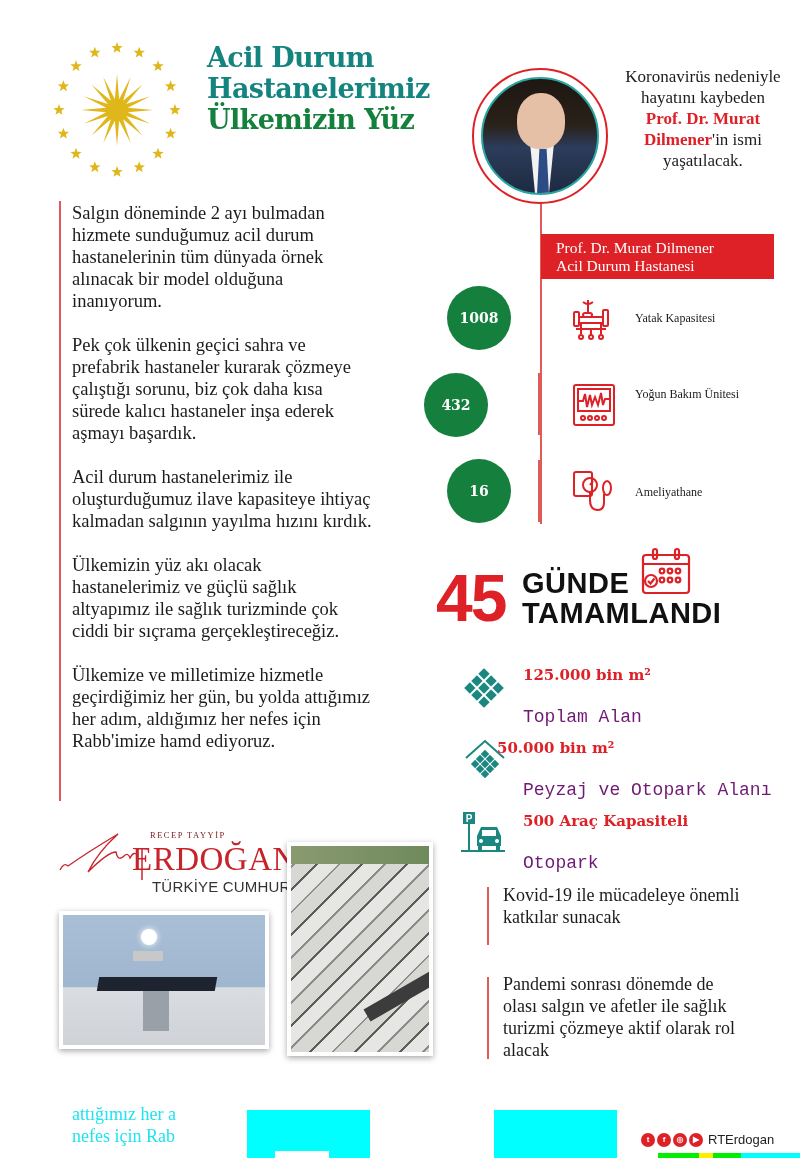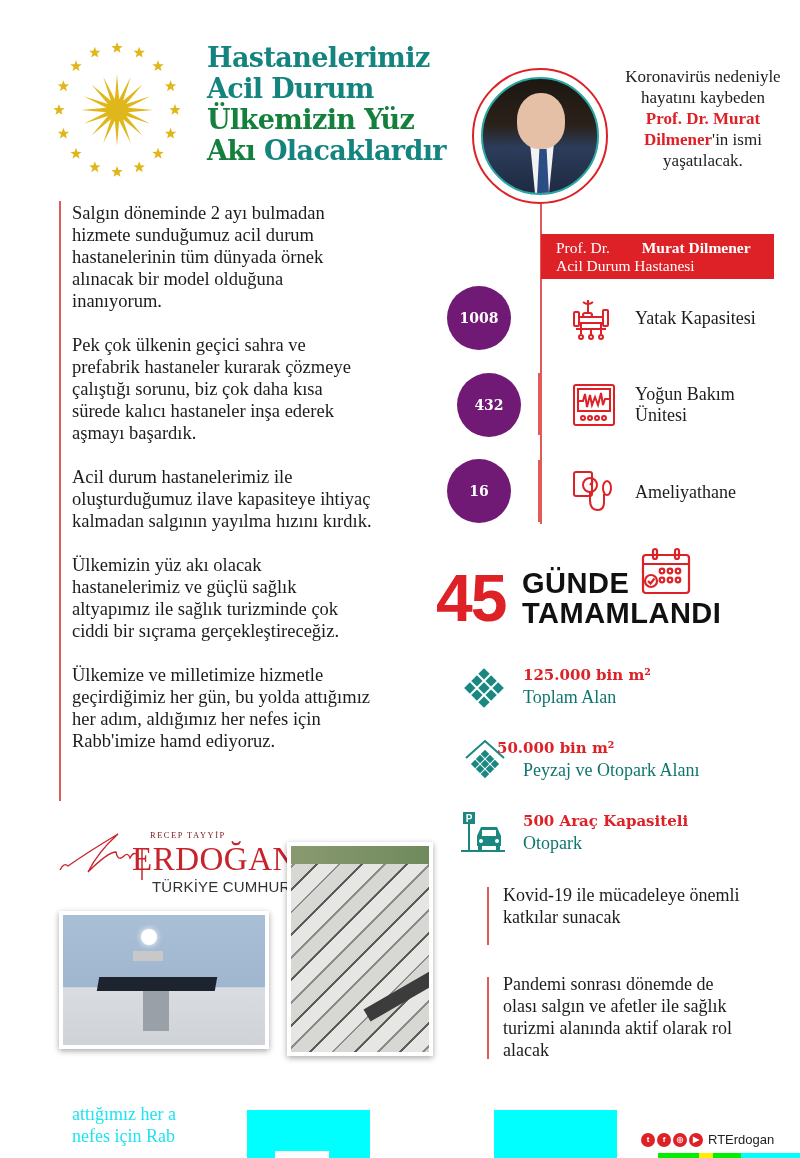--- a/index.html
+++ b/index.html
@@ -28,37 +28,37 @@
                 linear-gradient(180deg, #1d1712 0%, #2a2119 40%, #2c3c5a 60%, #1e2a42 100%); }
   .portrait .shirt { position: absolute; left: 44px; top: 64px; width: 30px; height: 60px; background: #f2f2f2; clip-path: polygon(10% 0, 90% 0, 70% 100%, 30% 100%); }
   .portrait .tie { position: absolute; left: 54px; top: 70px; width: 12px; height: 50px; background: #2c4c86; clip-path: polygon(20% 0, 80% 0, 100% 90%, 50% 100%, 0 90%); }
   .portrait .head { position: absolute; left: 34px; top: 14px; width: 48px; height: 56px; border-radius: 48% 48% 45% 45%; background: #e6c0a6; }
   .portrait-stem { left: 540px; top: 204px; width: 2px; height: 320px; background: #e05a5a; }
 
   .tribute { left: 623px; top: 66px; width: 160px; font-family: "Liberation Serif", serif; font-size: 17px; line-height: 21px; color: #1c1c1c; text-align: center; }
   .tribute b { color: #dd2127; }
 
   .name-box { left: 541px; top: 234px; width: 233px; height: 45px; background: #dd2127; color: #fff; font-family: "Liberation Serif", serif; font-size: 15.5px; line-height: 18px; padding: 5px 0 0 15px; }
-  .name-box b { font-weight: bold; margin-left: 28px; }
-
-  
-  .stat-circle { width: 64px; height: 64px; border-radius: 50%; background: #701a75; color: #fff; font-family: "DejaVu Serif", serif; font-weight: bold; font-size: 14px; display: flex; align-items: center; justify-content: center; }
+  .name-box b { font-weight: normal; }
+
+  
+  .stat-circle { width: 64px; height: 64px; border-radius: 50%; background: #15803d; color: #fff; font-family: "DejaVu Serif", serif; font-weight: bold; font-size: 14px; display: flex; align-items: center; justify-content: center; }
   .stat-rule { width: 2px; height: 62px; background: #e05a5a; }
   .stat-icon { width: 44px; height: 44px; }
-  .stat-label { font-family: "Liberation Serif", serif; font-size: 18px; line-height: 21px; color: #1c1c1c; }
+  .stat-label { font-family: "Liberation Serif", serif; font-size: 12px; line-height: 21px; color: #1c1c1c; }
 
   
   .big45 { left: 436px; top: 566px; font-family: "Liberation Sans", sans-serif; font-weight: bold; font-size: 66px; line-height: 64px; color: #dd2127; letter-spacing: -2px; text-align: center; }
   .days-text { left: 522px; top: 568px; font-family: "Liberation Sans", sans-serif; font-weight: bold; font-size: 29px; line-height: 30px; color: #111; letter-spacing: 0.5px; }
   #calendar-icon { left: 640px; top: 547px; width: 52px; height: 50px; }
 
   
   .area-icon { width: 44px; height: 44px; }
   .area-value { font-family: "DejaVu Serif", serif; font-weight: bold; font-size: 15px; line-height: 19px; color: #dd2127; }
-  .area-label { font-family: Liberation Serif, serif; font-size: 18px; line-height: 21px; color: #0f766e; }
+  .area-label { font-family: Liberation Mono, monospace; font-size: 18px; line-height: 21px; color: #701a75; margin-top: 20px; }
 
   
   .bullet-rule { width: 2px; background: #e05a5a; }
   .bullet-text { font-family: "Liberation Serif", serif; font-size: 18px; line-height: 22px; color: #1c1c1c; width: 245px; }
 
   
   #signature { left: 58px; top: 822px; width: 220px; height: 70px; }
   .sig-small { left: 150px; top: 830px; font-family: Liberation Serif, serif; font-size: 8.5px; letter-spacing: 1.5px; color: #7a1a1a; }
   .sig-name { left: 132px; top: 842px; font-family: "Liberation Serif", serif; font-size: 33px; line-height: 34px; color: #c8232a; letter-spacing: 0.5px; }
   .sig-title { left: 152px; top: 878px; font-family: "Liberation Sans", sans-serif; font-size: 15px; color: #333; letter-spacing: 0.2px; }
@@ -104,27 +104,23 @@
     <polygon points="42.80,121.28 44.27,125.26 48.51,125.43 45.18,128.05 46.33,132.13 42.80,129.78 39.28,132.13 40.43,128.05 37.10,125.43 41.33,125.26" fill="#e0b71a"></polygon>
     <polygon points="23.99,107.84 25.46,111.82 29.69,111.99 26.37,114.61 27.51,118.69 23.99,116.34 20.46,118.69 21.61,114.61 18.28,111.99 22.52,111.82" fill="#e0b71a"></polygon>
     <polygon points="11.41,87.73 12.88,91.70 17.12,91.87 13.79,94.50 14.94,98.58 11.41,96.23 7.89,98.58 9.04,94.50 5.71,91.87 9.95,91.70" fill="#e0b71a"></polygon>
     <polygon points="7.00,64.00 8.47,67.98 12.71,68.15 9.38,70.77 10.53,74.85 7.00,72.50 3.47,74.85 4.62,70.77 1.29,68.15 5.53,67.98" fill="#e0b71a"></polygon>
     <polygon points="11.41,40.27 12.88,44.25 17.12,44.42 13.79,47.05 14.94,51.13 11.41,48.77 7.89,51.13 9.04,47.05 5.71,44.42 9.95,44.25" fill="#e0b71a"></polygon>
     <polygon points="23.99,20.16 25.46,24.14 29.69,24.31 26.37,26.93 27.51,31.01 23.99,28.66 20.46,31.01 21.61,26.93 18.28,24.31 22.52,24.14" fill="#e0b71a"></polygon>
     <polygon points="42.80,6.72 44.27,10.70 48.51,10.87 45.18,13.49 46.33,17.57 42.80,15.22 39.28,17.57 40.43,13.49 37.10,10.87 41.33,10.70" fill="#e0b71a"></polygon>
   </svg>
 
 <div class="abs headline">
+  <div class="teal">Acil Durum</div>
   <div class="teal">Hastanelerimiz</div>
-  <div class="teal">Acil Durum</div>
   <div class="red">Ülkemizin Yüz</div>
-  <div>
-    <span class="red">Akı</span>
-    <span class="teal">Olacaklardır</span>
-  </div>
 </div>
 
 <div class="abs left-rule"></div>
 <div class="abs article">
   <p>Salgın döneminde 2 ayı bulmadan hizmete sunduğumuz acil durum hastanelerinin tüm dünyada örnek alınacak bir model olduğuna inanıyorum.</p>
   <p>Pek çok ülkenin geçici sahra ve prefabrik hastaneler kurarak çözmeye çalıştığı sorunu, biz çok daha kısa sürede kalıcı hastaneler inşa ederek aşmayı başardık.</p>
   <p>Acil durum hastanelerimiz ile oluşturduğumuz ilave kapasiteye ihtiyaç kalmadan salgının yayılma hızını kırdık.</p>
   <p>Ülkemizin yüz akı olacak hastanelerimiz ve güçlü sağlık altyapımız ile sağlık turizminde çok ciddi bir sıçrama gerçekleştireceğiz.</p>
   <p>Ülkemize ve milletimize hizmetle geçirdiğimiz her gün, bu yolda attığımız her adım, aldığımız her nefes için Rabb'imize hamd ediyoruz.</p>
 </div>
@@ -164,21 +160,21 @@
     <line x1="6" y1="31" x2="36" y2="31"></line>
     <circle cx="11" cy="39" r="2"></circle>
       <circle cx="31" cy="39" r="2"></circle>
       <circle cx="21" cy="39" r="2"></circle>
       <line x1="21" y1="31" x2="21" y2="37"></line>
   </g>
 </svg>
 <div class="abs stat-label" style="left:635px; top:308px;">Yatak Kapasitesi</div>
 
 <div class="abs stat-rule" style="left:538px; top:373px;"></div>
-<div class="abs stat-circle" style="left:457px; top:373px;">432</div>
+<div class="abs stat-circle" style="left:424px; top:373px;">432</div>
 <svg class="abs stat-icon" style="left:572px; top:383px;" viewBox="0 0 44 44">
   <g fill="none" stroke="#dd2127" stroke-width="2">
     <rect x="2" y="2" width="40" height="40" rx="2"></rect>
       <rect x="6" y="6" width="32" height="22"></rect>
     <path d="M7 18 L11 18 L13 11 L15 24 L18 12 L20 22 L23 14 L26 22 L29 10 L31 22 L33 16 L37 16"></path>
     <circle cx="11" cy="35" r="2"></circle>
       <circle cx="18" cy="35" r="2"></circle>
       <circle cx="25" cy="35" r="2"></circle>
       <circle cx="32" cy="35" r="2"></circle>
   </g>
@@ -264,21 +260,21 @@
     <circle cx="36" cy="31" r="2" fill="#fff"></circle>
   <rect x="17" y="36" width="4" height="4" fill="#1a8781"></rect>
     <rect x="35" y="36" width="4" height="4" fill="#1a8781"></rect>
 </svg>
 <div class="abs area-value" style="left:523px; top:812px;">500 Araç Kapasiteli</div>
 <div class="abs area-label" style="left:523px; top:833px;">Otopark</div>
 
 <div class="abs bullet-rule" style="left:487px; top:887px; height:58px;"></div>
 <div class="abs bullet-text" style="left:503px; top:884px;">Kovid-19 ile mücadeleye önemli katkılar sunacak</div>
 <div class="abs bullet-rule" style="left:487px; top:977px; height:82px;"></div>
-<div class="abs bullet-text" style="left:503px; top:973px;">Pandemi sonrası dönemde de olası salgın ve afetler ile sağlık turizmi alanında aktif olarak rol alacak</div>
+<div class="abs bullet-text" style="left:503px; top:973px;">Pandemi sonrası dönemde de olası salgın ve afetler ile sağlık turizmi çözmeye aktif olarak rol alacak</div>
 
 <svg id="signature" class="abs" viewBox="0 0 220 70">
   <path d="M2 48 Q6 40 10 44 Q30 30 60 12 Q40 30 30 50 Q50 30 58 30 Q60 40 66 34 Q70 30 72 36 Q76 28 80 34" fill="none" stroke="#c8232a" stroke-width="1.3"></path>
   <line x1="84" y1="26" x2="84" y2="58" stroke="#c8232a" stroke-width="1.5"></line>
 </svg>
 <div class="abs sig-small">RECEP TAYYİP</div>
 <div class="abs sig-name">ERDOĞAN</div>
 <div class="abs sig-title">TÜRKİYE CUMHURBAŞKANI</div>
 
 <div class="abs photo-frame photo-or">

